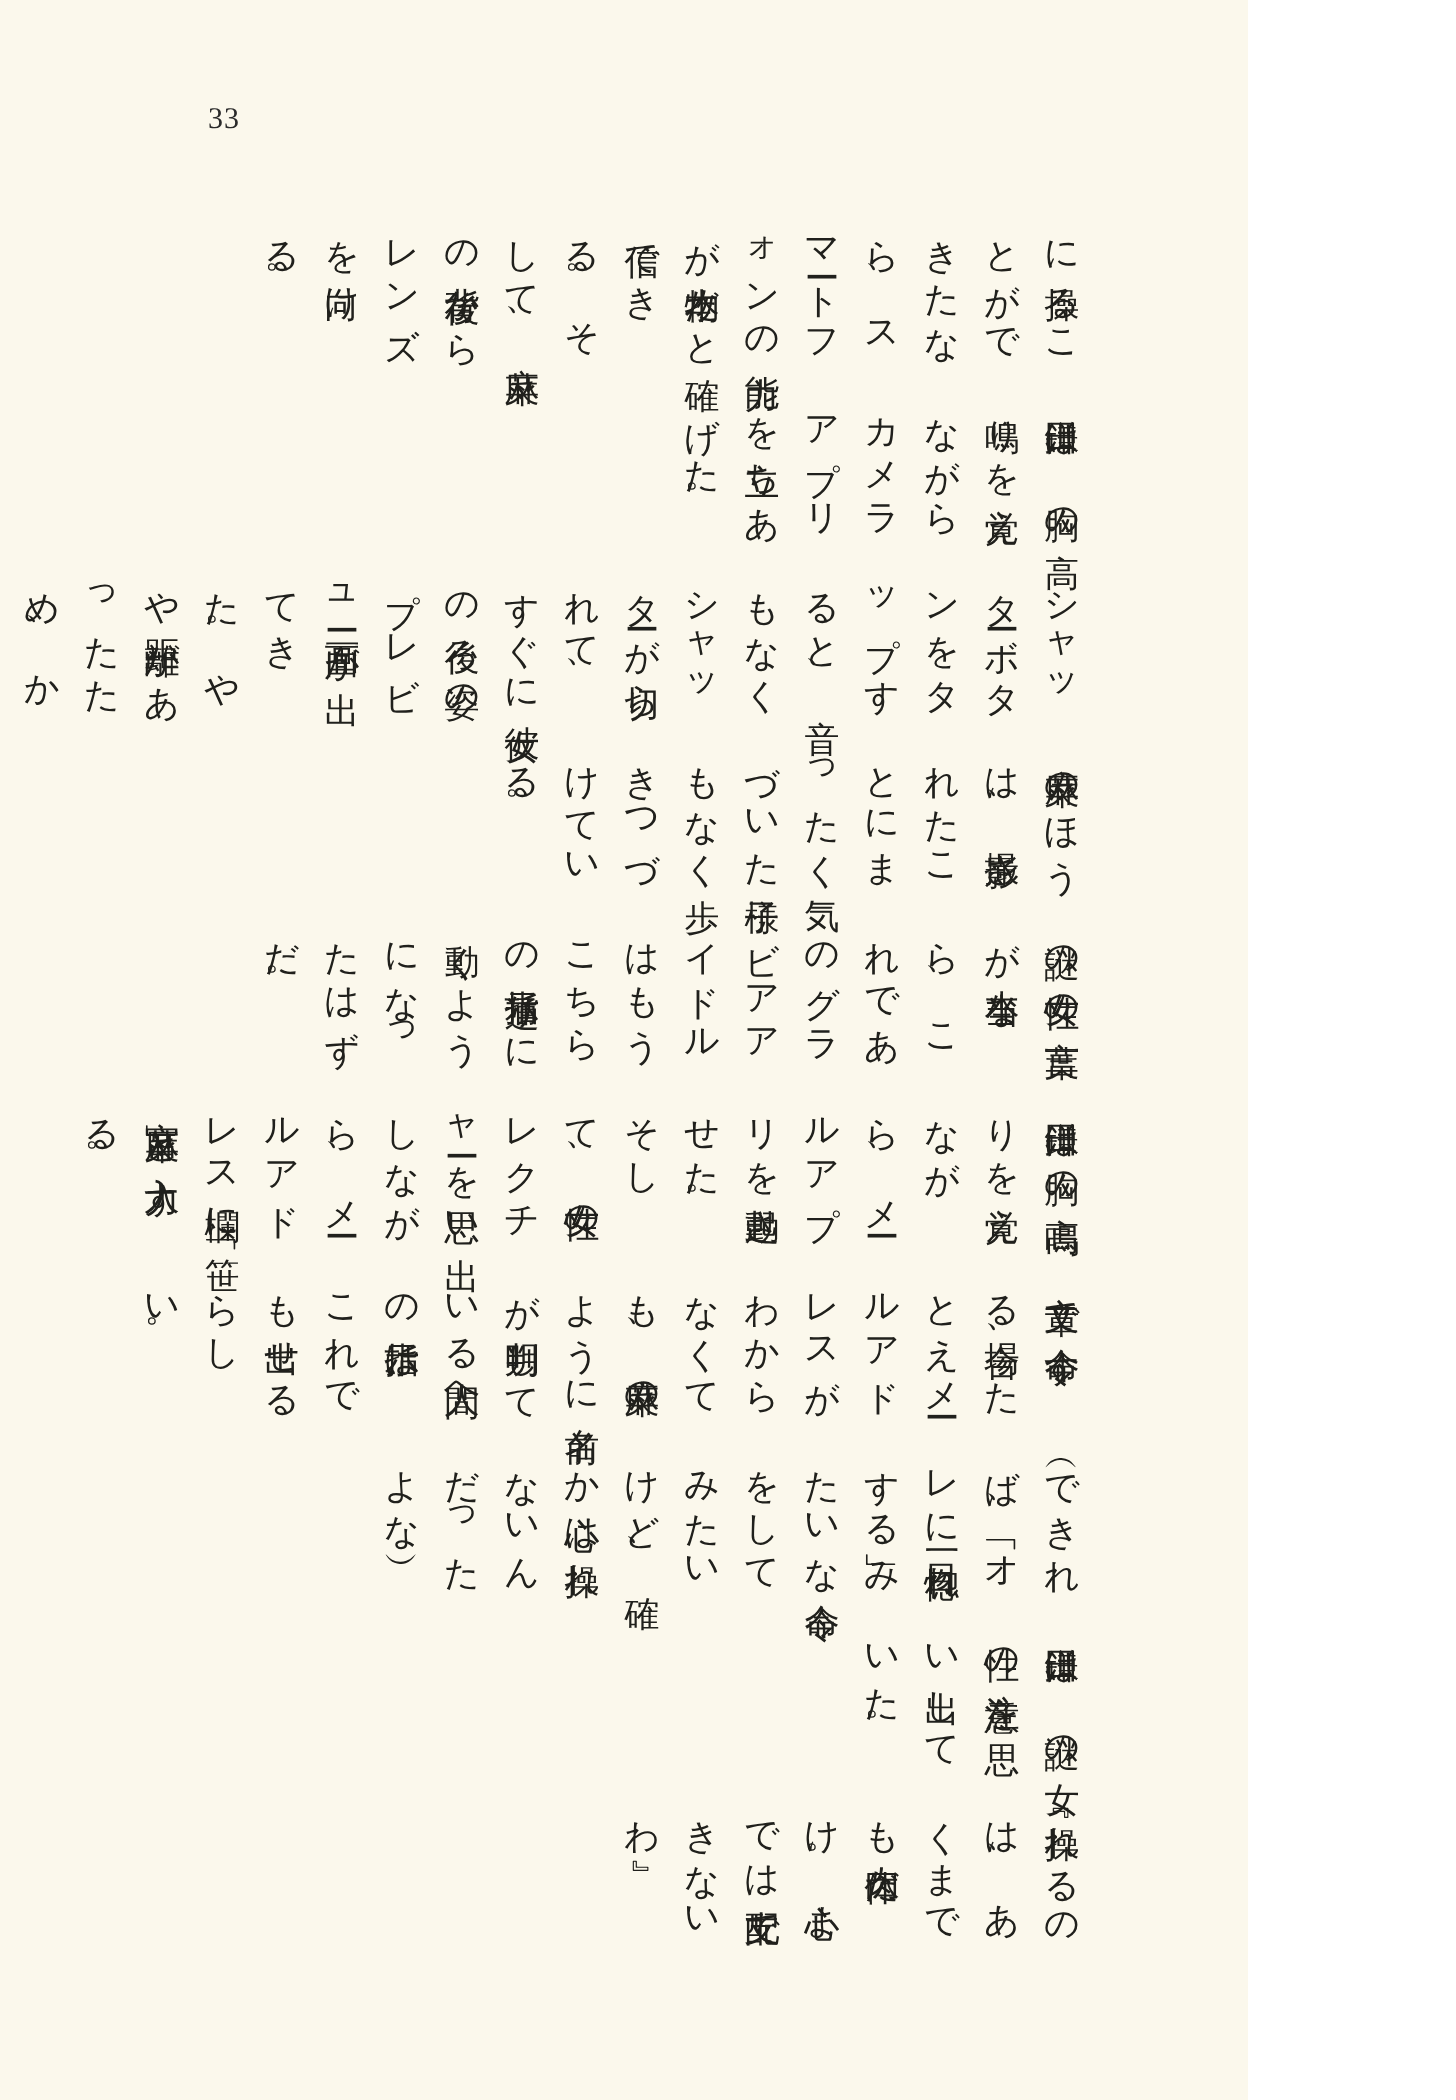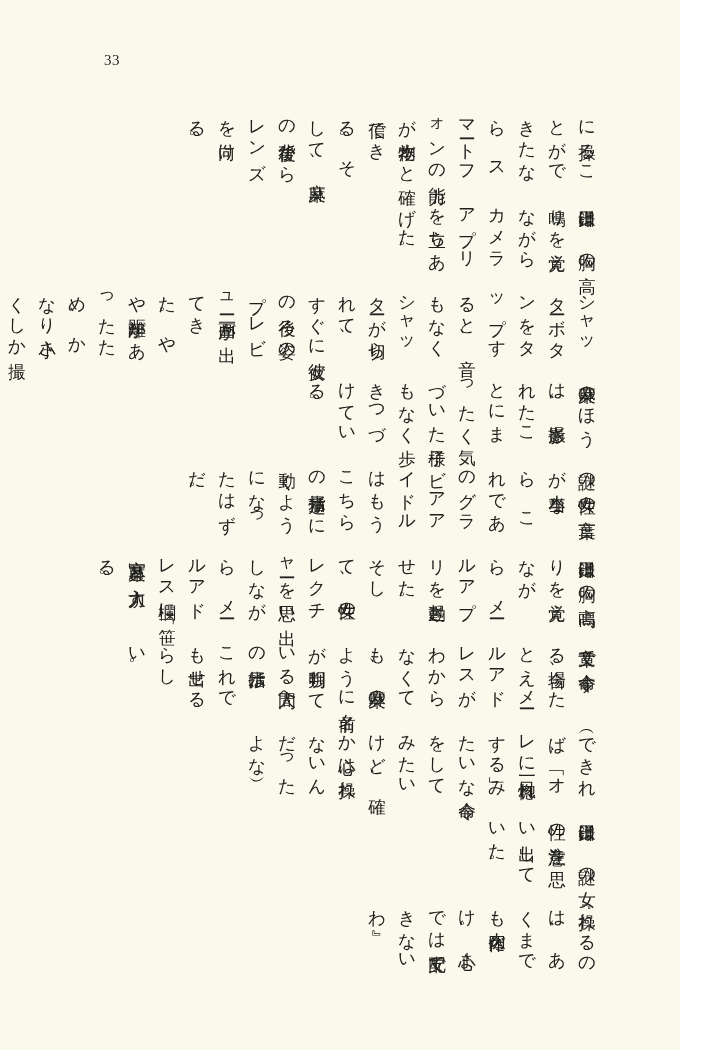--- a/index.html
+++ b/index.html
@@ -8,21 +8,21 @@
     background: #ffffff;
   }
   body {
     width: 728px;
     height: 1050px;
     overflow: hidden;
     font-family: "Liberation Serif", "DejaVu Serif", serif;
   }
   .page {
     position: relative;
-    width: 680px;
+    width: 624px;
     height: 1050px;
     background: #fbf8ec;
     box-sizing: border-box;
   }
   .page-number {
     position: absolute;
     top: 52px;
     left: 104px;
     font-size: 15px;
     color: #2a2a2a;

